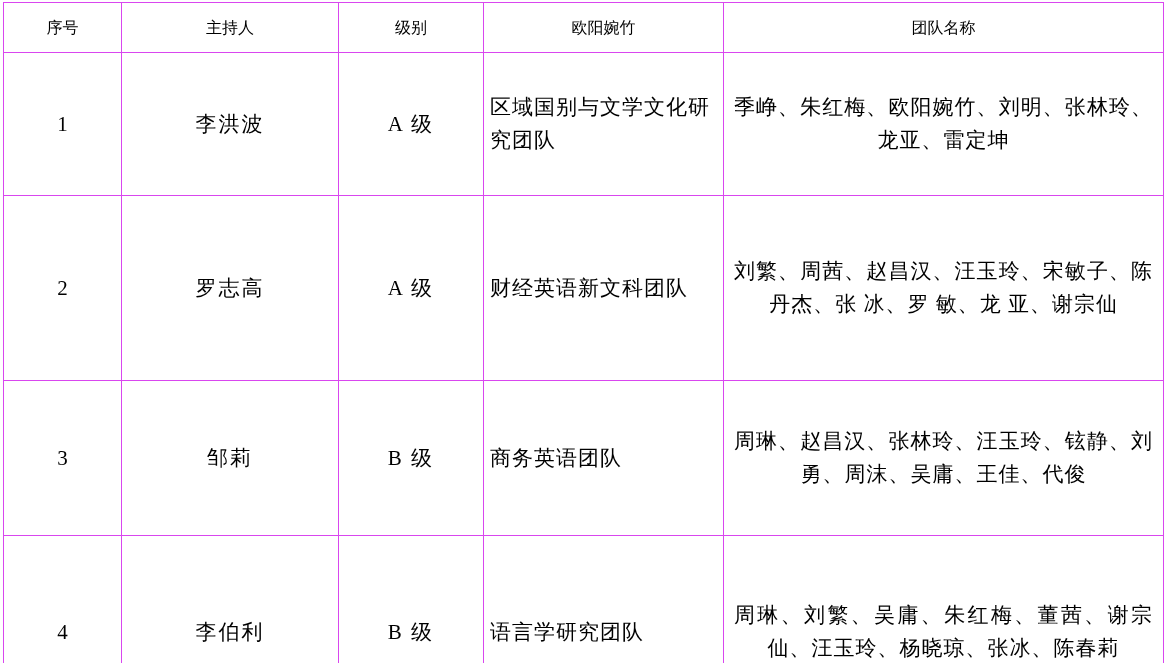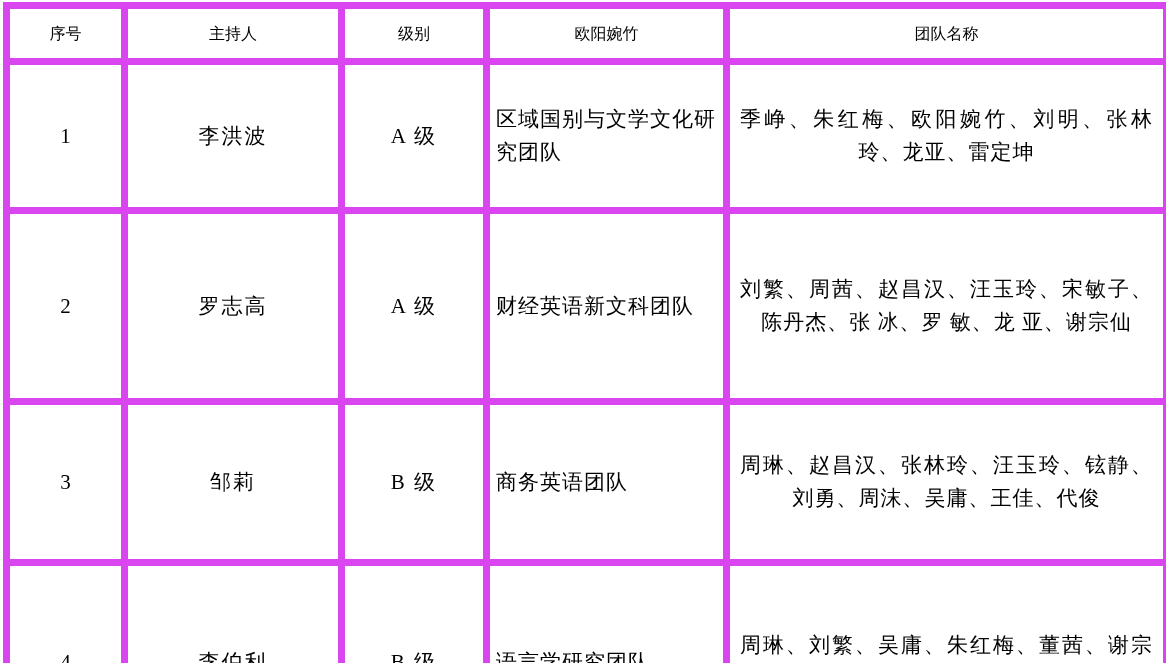--- a/index.html
+++ b/index.html
@@ -14,21 +14,21 @@
     color: #000000;
     overflow: hidden;
   }
   .doc-table {
     border-collapse: collapse;
     width: 1160px;
     margin: 2px 0 0 3px;
     table-layout: fixed;
   }
   .doc-table td, .doc-table th {
-    border: 7px solid #d946ef;
+    border: 1px solid #d946ef;
     text-align: center;
     vertical-align: middle;
     font-weight: normal;
     padding: 12px 6px;
     line-height: 1.58;
   }
   col.c-no      { width: 118px; }
   col.c-host    { width: 217px; }
   col.c-level   { width: 145px; }
   col.c-team    { width: 240px; }

